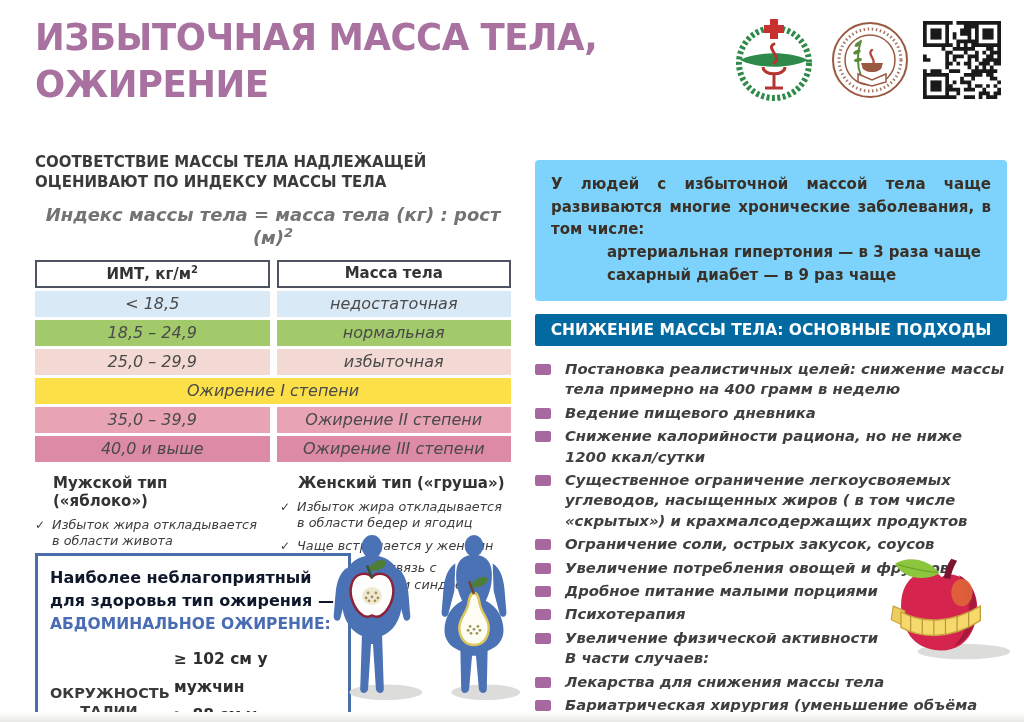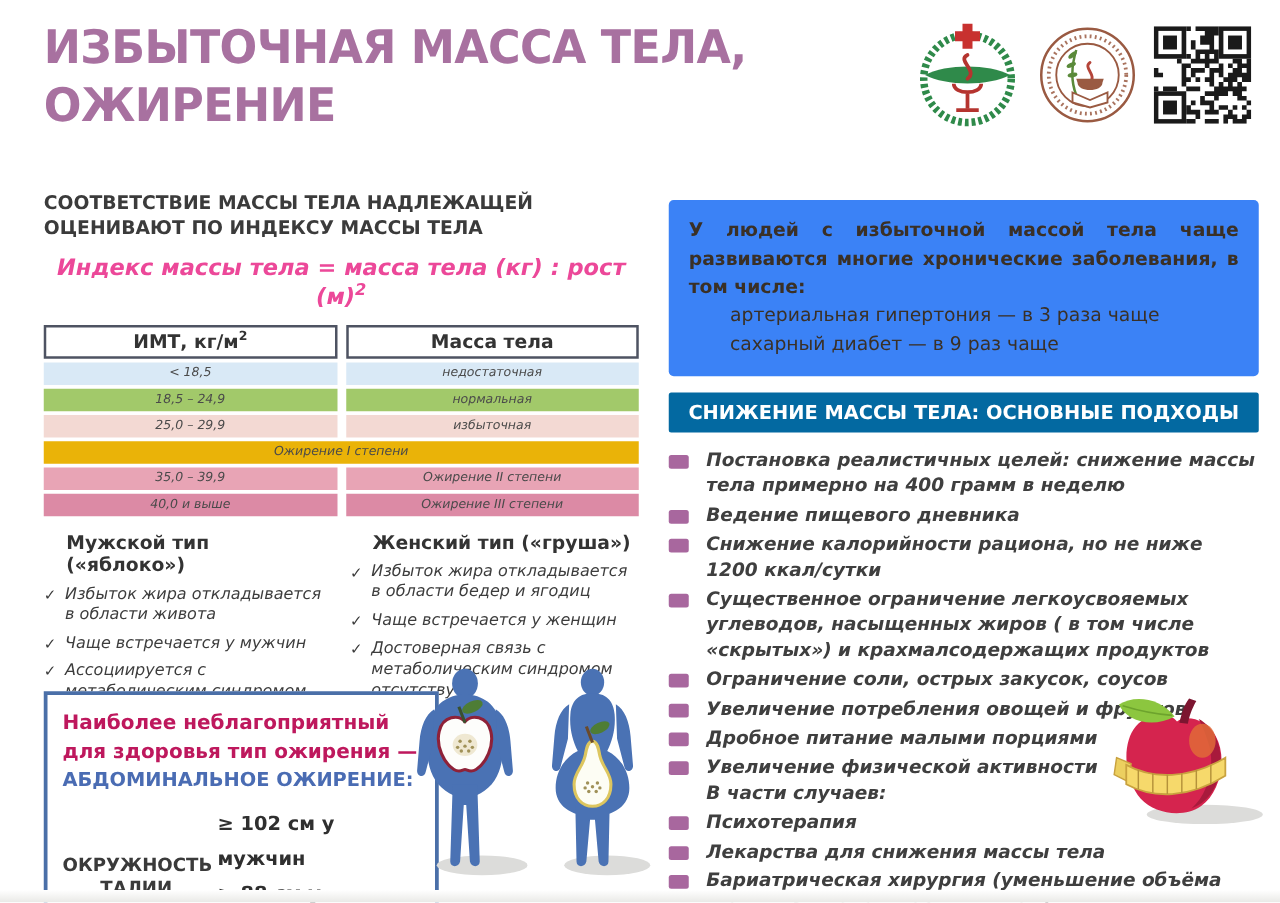--- a/index.html
+++ b/index.html
@@ -14,46 +14,46 @@
   .logo{width:88px;height:88px;}
   .logo2{width:80px;height:80px;}
   .qr-wrap{width:80px;height:80px;background:#fff;display:flex;align-items:center;justify-content:center;}
   
   .left-col{position:absolute;left:35px;top:152px;width:476px;}
   .section-heading{font-size:15px;font-weight:800;line-height:1.35;color:#3b3b3b;}
   .formula{margin-top:11px;text-align:center;font-size:18px;font-weight:bold;font-style:italic;}
   .formula sup{font-size:13px;}
   .bmi-table{margin-top:12px;}
   .trow{display:flex;gap:7px;margin-top:3px;}
-  .trow .cell{flex:1;text-align:center;padding:3px 0 4px;font-size:10px;font-style:italic;color:#4a4a4a;}
+  .trow .cell{flex:1;text-align:center;padding:3px 0 4px;font-size:16px;font-style:italic;color:#4a4a4a;}
   .thead .cell{background:#fff;border:2px solid #4e5362;font-weight:bold;font-style:normal;
                color:#333;font-size:15px;padding:2px 12px 3px;}
   .thead .cell sup{font-size:10px;}
   
   .types{display:flex;margin-top:12px;gap:14px;}
   .type-col{flex:1;}
   .type-heading{font-size:15px;font-weight:800;color:#333;margin:0 0 7px 18px;}
   .check-item{display:flex;gap:7px;margin-bottom:6px;}
   .check-glyph{font-size:12px;color:#3a3a3a;flex:0 0 auto;margin-top:1px;}
   .check-text{font-size:12.8px;font-style:italic;color:#3d3d3d;line-height:1.3;}
   
   .abd-box{position:absolute;left:35px;top:553px;width:286px;border:3px solid #4a6fa8;
            background:#fff;padding:10px 12px 12px;}
-  .abd-dark{font-size:16px;font-weight:800;color:#be185d;line-height:1.45;}
+  .abd-dark{font-size:16px;font-weight:800;color:#0f172a;line-height:1.45;}
   .abd-blue{font-size:15.5px;font-weight:800;line-height:1.4;margin-top:2px;}
   .waist{display:flex;margin-top:10px;align-items:center;}
   .waist-label{width:118px;text-align:center;font-size:14.5px;font-weight:800;color:#3a3a3a;line-height:1.25;}
   .waist-vals{flex:1;font-size:15.5px;font-weight:800;color:#2f2f2f;line-height:1.8;padding-left:6px;}
   
   .figures{position:absolute;left:322px;top:534px;display:flex;gap:2px;}
   
   .right-col{position:absolute;left:535px;top:160px;width:472px;}
   .risk-box{border-radius:4px;padding:13px 16px 14px;}
   .risk-intro{font-size:15px;font-weight:800;color:#3a3026;line-height:1.5;text-align:justify;}
-  .risk-item{font-size:15px;font-weight:400;color:#3a3026;line-height:1.55;margin-left:33px;}
+  .risk-item{font-size:15px;font-weight:700;color:#3a3026;line-height:1.55;margin-left:56px;}
   .banner{margin-top:13px;border-radius:2px;color:#fff;font-size:15.5px;font-weight:800;
           text-align:center;padding:7px 0;}
   .bullets{margin-top:13px;}
   .bullet-item{position:relative;padding-left:30px;margin-bottom:3px;
                font-size:14.8px;font-weight:bold;font-style:italic;color:#3f3f3f;line-height:1.38;}
   .bullet-sq{position:absolute;left:0;top:5px;width:16px;height:11px;border-radius:2px;}
   .bullet-note{font-style:italic;}
   .apple-deco{position:absolute;left:872px;top:552px;}
   .edge-shadow{position:absolute;left:0;bottom:0;width:100%;height:10px;
                background:linear-gradient(to bottom,#ffffff, #e9e9e6);}
@@ -105,21 +105,21 @@
           <rect x="44.800000000000004" y="0" width="22.400000000000002" height="22.400000000000002" fill="#1a1a1a"></rect>
           <rect x="48" y="3.2" width="16" height="16" fill="#ffffff"></rect>
           <rect x="51.2" y="6.4" width="9.600000000000001" height="9.600000000000001" fill="#1a1a1a"></rect>
         </svg>
     </div>
   </div>
 
   <div class="left-col">
     <div class="section-heading">СООТВЕТСТВИЕ МАССЫ ТЕЛА НАДЛЕЖАЩЕЙ ОЦЕНИВАЮТ ПО ИНДЕКСУ МАССЫ ТЕЛА</div>
 
-    <div class="formula" style="color: #ec4899;">
+    <div class="formula" style="color: #737373;">
       <span>Индекс массы тела = масса тела (кг) : рост (м)</span><sup>2</sup>
     </div>
 
     <div class="bmi-table">
       <div class="trow thead">
         <div class="cell"><span>ИМТ, кг/м</span><sup>2</sup></div>
         <div class="cell">Масса тела</div>
       </div>
       <div class="trow">
         <div class="cell" style="background: rgb(217, 233, 246);">&lt; 18,5</div>
@@ -127,21 +127,21 @@
       </div>
       <div class="trow">
         <div class="cell" style="background: rgb(162, 201, 106);">18,5 – 24,9</div>
         <div class="cell" style="background: rgb(162, 201, 106);">нормальная</div>
       </div>
       <div class="trow">
         <div class="cell" style="background: rgb(243, 217, 211);">25,0 – 29,9</div>
         <div class="cell" style="background: rgb(243, 217, 211);">избыточная</div>
       </div>
       <div class="trow">
-        <div class="cell" style="background: #eab308;">Ожирение I степени</div>
+        <div class="cell" style="background: #fde047;">Ожирение I степени</div>
       </div>
       <div class="trow">
         <div class="cell" style="background: rgb(232, 164, 181);">35,0 – 39,9</div>
         <div class="cell" style="background: rgb(232, 164, 181);">Ожирение II степени</div>
       </div>
       <div class="trow">
         <div class="cell" style="background: rgb(220, 138, 165);">40,0 и выше</div>
         <div class="cell" style="background: rgb(220, 138, 165);">Ожирение III степени</div>
       </div>
     </div>
@@ -237,21 +237,21 @@
           <circle cx="56" cy="98" r="1.4"></circle>
           <circle cx="47" cy="101" r="1.4"></circle>
           <circle cx="53" cy="101" r="1.4"></circle>
       </g>
       <path d="M50,61 L45,48" stroke="#6b4a2a" stroke-width="2.5" fill="none"></path>
       <ellipse cx="56" cy="49" rx="8.5" ry="4.2" fill="#4e7d35" transform="rotate(-25 56 49)"></ellipse>
     </svg>
   </div>
 
   <div class="right-col">
-    <div class="risk-box" style="background: #3b82f6;">
+    <div class="risk-box" style="background: #7dd3fc;">
       <div class="risk-intro">У людей с избыточной массой тела чаще развиваются многие хронические заболевания, в том числе:</div>
       <div class="risk-item">артериальная гипертония — в 3 раза чаще</div>
       <div class="risk-item">сахарный диабет — в 9 раз чаще</div>
     </div>
 
     <div class="banner" style="background: #0369a1;">СНИЖЕНИЕ МАССЫ ТЕЛА: ОСНОВНЫЕ ПОДХОДЫ</div>
 
     <div class="bullets">
       <div class="bullet-item">
         <span class="bullet-sq" style="background: rgb(168, 103, 158);"></span>
@@ -276,26 +276,26 @@
       <div class="bullet-item">
         <span class="bullet-sq" style="background: rgb(168, 103, 158);"></span>
         <span>Увеличение потребления овощей и фруктов</span>
       </div>
       <div class="bullet-item">
         <span class="bullet-sq" style="background: rgb(168, 103, 158);"></span>
         <span>Дробное питание малыми порциями</span>
       </div>
       <div class="bullet-item">
         <span class="bullet-sq" style="background: rgb(168, 103, 158);"></span>
+        <span>Психотерапия</span>
+      </div>
+      <div class="bullet-item">
+        <span class="bullet-sq" style="background: rgb(168, 103, 158);"></span>
         <span>Увеличение физической активности</span>
         <div class="bullet-note">В части случаев:</div>
-      </div>
-      <div class="bullet-item">
-        <span class="bullet-sq" style="background: rgb(168, 103, 158);"></span>
-        <span>Психотерапия</span>
       </div>
       <div class="bullet-item">
         <span class="bullet-sq" style="background: rgb(168, 103, 158);"></span>
         <span>Лекарства для снижения массы тела</span>
       </div>
       <div class="bullet-item">
         <span class="bullet-sq" style="background: rgb(168, 103, 158);"></span>
         <span>Бариатрическая хирургия (уменьшение объёма желудка хирургическим путем)</span>
       </div>
     </div>

